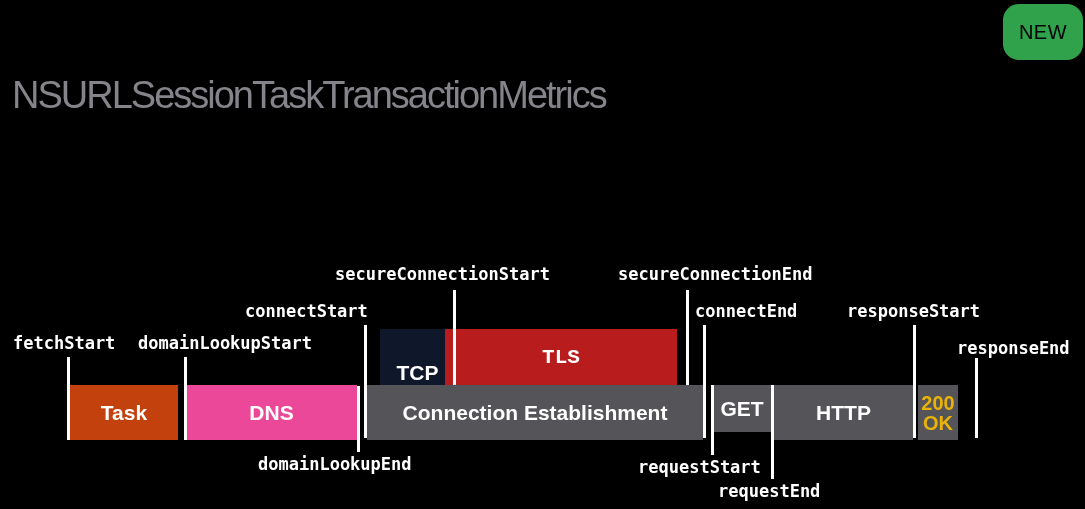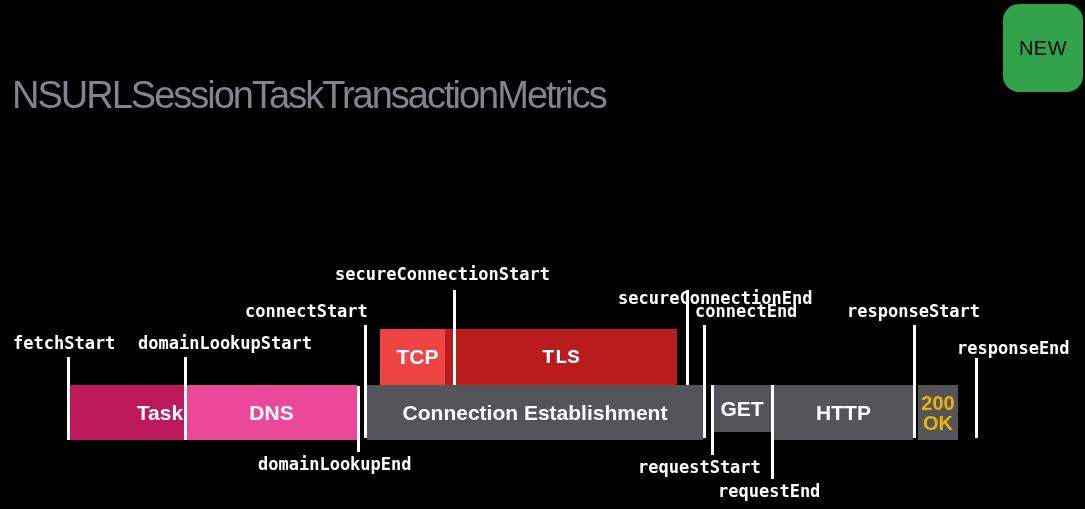--- a/index.html
+++ b/index.html
@@ -25,21 +25,21 @@
     left: 12px; top: 76px;
     font-size: 38px;
     font-weight: 300;
     letter-spacing: -2px;
     line-height: 1.0;
     color: #85848a;
   }
   #new-badge {
     position: absolute;
     left: 1003px; top: 4px;
-    width: 80px; height: 88px;
+    width: 80px; height: 56px;
     border-radius: 16px;
     display: flex;
     align-items: center;
     justify-content: center;
     font-size: 20px;
     font-weight: 400;
     letter-spacing: 0.5px;
   }
   #diagram { position: absolute; left: 0; top: 0; width: 1085px; height: 509px; }
   .seg {
@@ -70,56 +70,56 @@
 </style>
 </head>
 <body>
 
 <div id="slide" style="background: rgb(0, 0, 0);">
   <div id="page-subtitle" style="color: rgb(133, 132, 138);">NSURLSessionTaskTransactionMetrics</div>
   <div id="new-badge" style="background: rgb(49, 162, 76); color: rgb(0, 0, 0);">
     <span>NEW</span>
   </div>
   <div id="diagram">
-      <div class="seg" style="left: 70px; top: 385px; width: 108px; height: 55px; background: #be185d; color: rgb(255, 255, 255); padding-left: 36px;">
+      <div class="seg" style="left: 70px; top: 385px; width: 108px; height: 55px; background: #c2410c; color: rgb(255, 255, 255);">
         <span>Task</span>
       </div>
       <div class="seg" style="left: 186px; top: 385px; width: 171px; height: 55px; background: #ec4899; color: rgb(255, 255, 255);">
         <span>DNS</span>
       </div>
       <div class="seg" style="left: 367px; top: 385px; width: 336px; height: 55px; background: rgb(85, 84, 88); color: rgb(255, 255, 255);">
         <span>Connection Establishment</span>
       </div>
       <div class="seg" style="left: 713px; top: 385px; width: 58px; height: 47px; background: rgb(85, 84, 88); color: rgb(255, 255, 255);">
         <span>GET</span>
       </div>
       <div class="seg" style="left: 774px; top: 385px; width: 139px; height: 55px; background: rgb(85, 84, 88); color: rgb(255, 255, 255);">
         <span>HTTP</span>
       </div>
       <div class="seg" style="left: 918px; top: 385px; width: 40px; height: 55px; background: rgb(85, 84, 88); color: #eab308;">
         <div class="seg-lines">200<br>OK</div>
       </div>
-      <div class="seg" style="left: 380px; top: 329px; width: 75px; height: 56px; background: #ef4444; color: rgb(255, 255, 255);">
+      <div class="seg" style="left: 380px; top: 329px; width: 75px; height: 56px; background: #0f172a; color: rgb(255, 255, 255); align-items: flex-end;">
         <span>TCP</span>
       </div>
       <div class="seg" style="left: 445px; top: 329px; width: 232px; height: 56px; background: #b91c1c; color: rgb(255, 255, 255); font-family: Liberation Mono, monospace;">
         <span>TLS</span>
       </div>
       <div class="tick" style="left: 67px; top: 357px; height: 83px; background: rgb(255, 255, 255);"></div>
       <div class="ev-label" style="left: 13px; top: 335px; color: rgb(255, 255, 255);">fetchStart</div>
       <div class="tick" style="left: 184px; top: 357px; height: 83px; background: rgb(255, 255, 255);"></div>
       <div class="ev-label" style="left: 138px; top: 335px; color: rgb(255, 255, 255);">domainLookupStart</div>
       <div class="tick" style="left: 357px; top: 386px; height: 66px; background: rgb(255, 255, 255);"></div>
       <div class="ev-label" style="left: 258px; top: 456px; color: rgb(255, 255, 255);">domainLookupEnd</div>
       <div class="tick" style="left: 364px; top: 325px; height: 113px; background: rgb(255, 255, 255);"></div>
       <div class="ev-label" style="left: 245px; top: 303px; color: rgb(255, 255, 255);">connectStart</div>
       <div class="tick" style="left: 453px; top: 290px; height: 95px; background: rgb(255, 255, 255);"></div>
       <div class="ev-label" style="left: 335px; top: 266px; color: rgb(255, 255, 255);">secureConnectionStart</div>
       <div class="tick" style="left: 686px; top: 290px; height: 95px; background: rgb(255, 255, 255);"></div>
-      <div class="ev-label" style="left: 618px; top: 266px; color: rgb(255, 255, 255); margin-top: 24px;">secureConnectionEnd</div>
+      <div class="ev-label" style="left: 618px; top: 266px; color: rgb(255, 255, 255);">secureConnectionEnd</div>
       <div class="tick" style="left: 703px; top: 325px; height: 113px; background: rgb(255, 255, 255);"></div>
       <div class="ev-label" style="left: 695px; top: 303px; color: rgb(255, 255, 255);">connectEnd</div>
       <div class="tick" style="left: 711px; top: 385px; height: 70px; background: rgb(255, 255, 255);"></div>
       <div class="ev-label" style="left: 638px; top: 459px; color: rgb(255, 255, 255);">requestStart</div>
       <div class="tick" style="left: 771px; top: 385px; height: 94px; background: rgb(255, 255, 255);"></div>
       <div class="ev-label" style="left: 718px; top: 483px; color: rgb(255, 255, 255);">requestEnd</div>
       <div class="tick" style="left: 913px; top: 325px; height: 113px; background: rgb(255, 255, 255);"></div>
       <div class="ev-label" style="left: 847px; top: 303px; color: rgb(255, 255, 255);">responseStart</div>
       <div class="tick" style="left: 975px; top: 358px; height: 80px; background: rgb(255, 255, 255);"></div>
       <div class="ev-label" style="left: 957px; top: 340px; color: rgb(255, 255, 255);">responseEnd</div>

